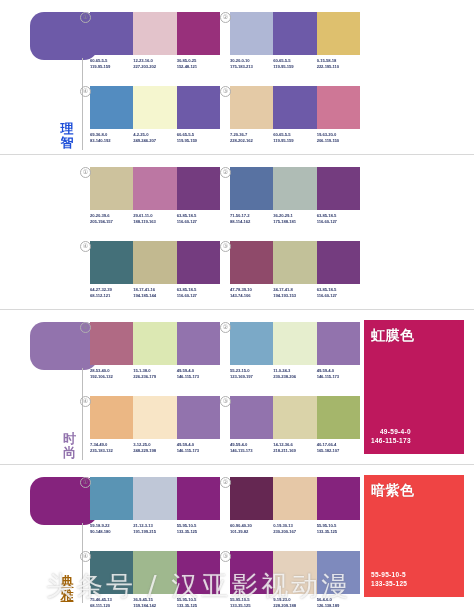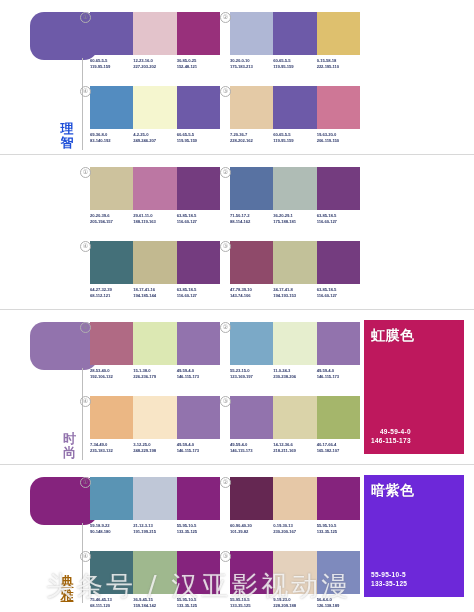--- a/index.html
+++ b/index.html
@@ -514,21 +514,21 @@
               <span>9-19-23-0</span>
               <span>228-209-188</span>
             </div>
           <div class="cc">
               <span>56-4-6-0</span>
               <span>126-138-189</span>
             </div>
         </div>
       </div>
     </div>
-    <div class="hero" style="background-color: #6d28d9;">
+    <div class="hero" style="background-color: #ef4444;">
       <div class="heroname">暗紫色</div>
       <div class="herocodes">
           <span>55-95-10-5</span>
           <span>133-35-125</span>
         </div>
     </div>
   </div>
 
   <div class="watermark">头条号 / 汉亚影视动漫</div>
 

